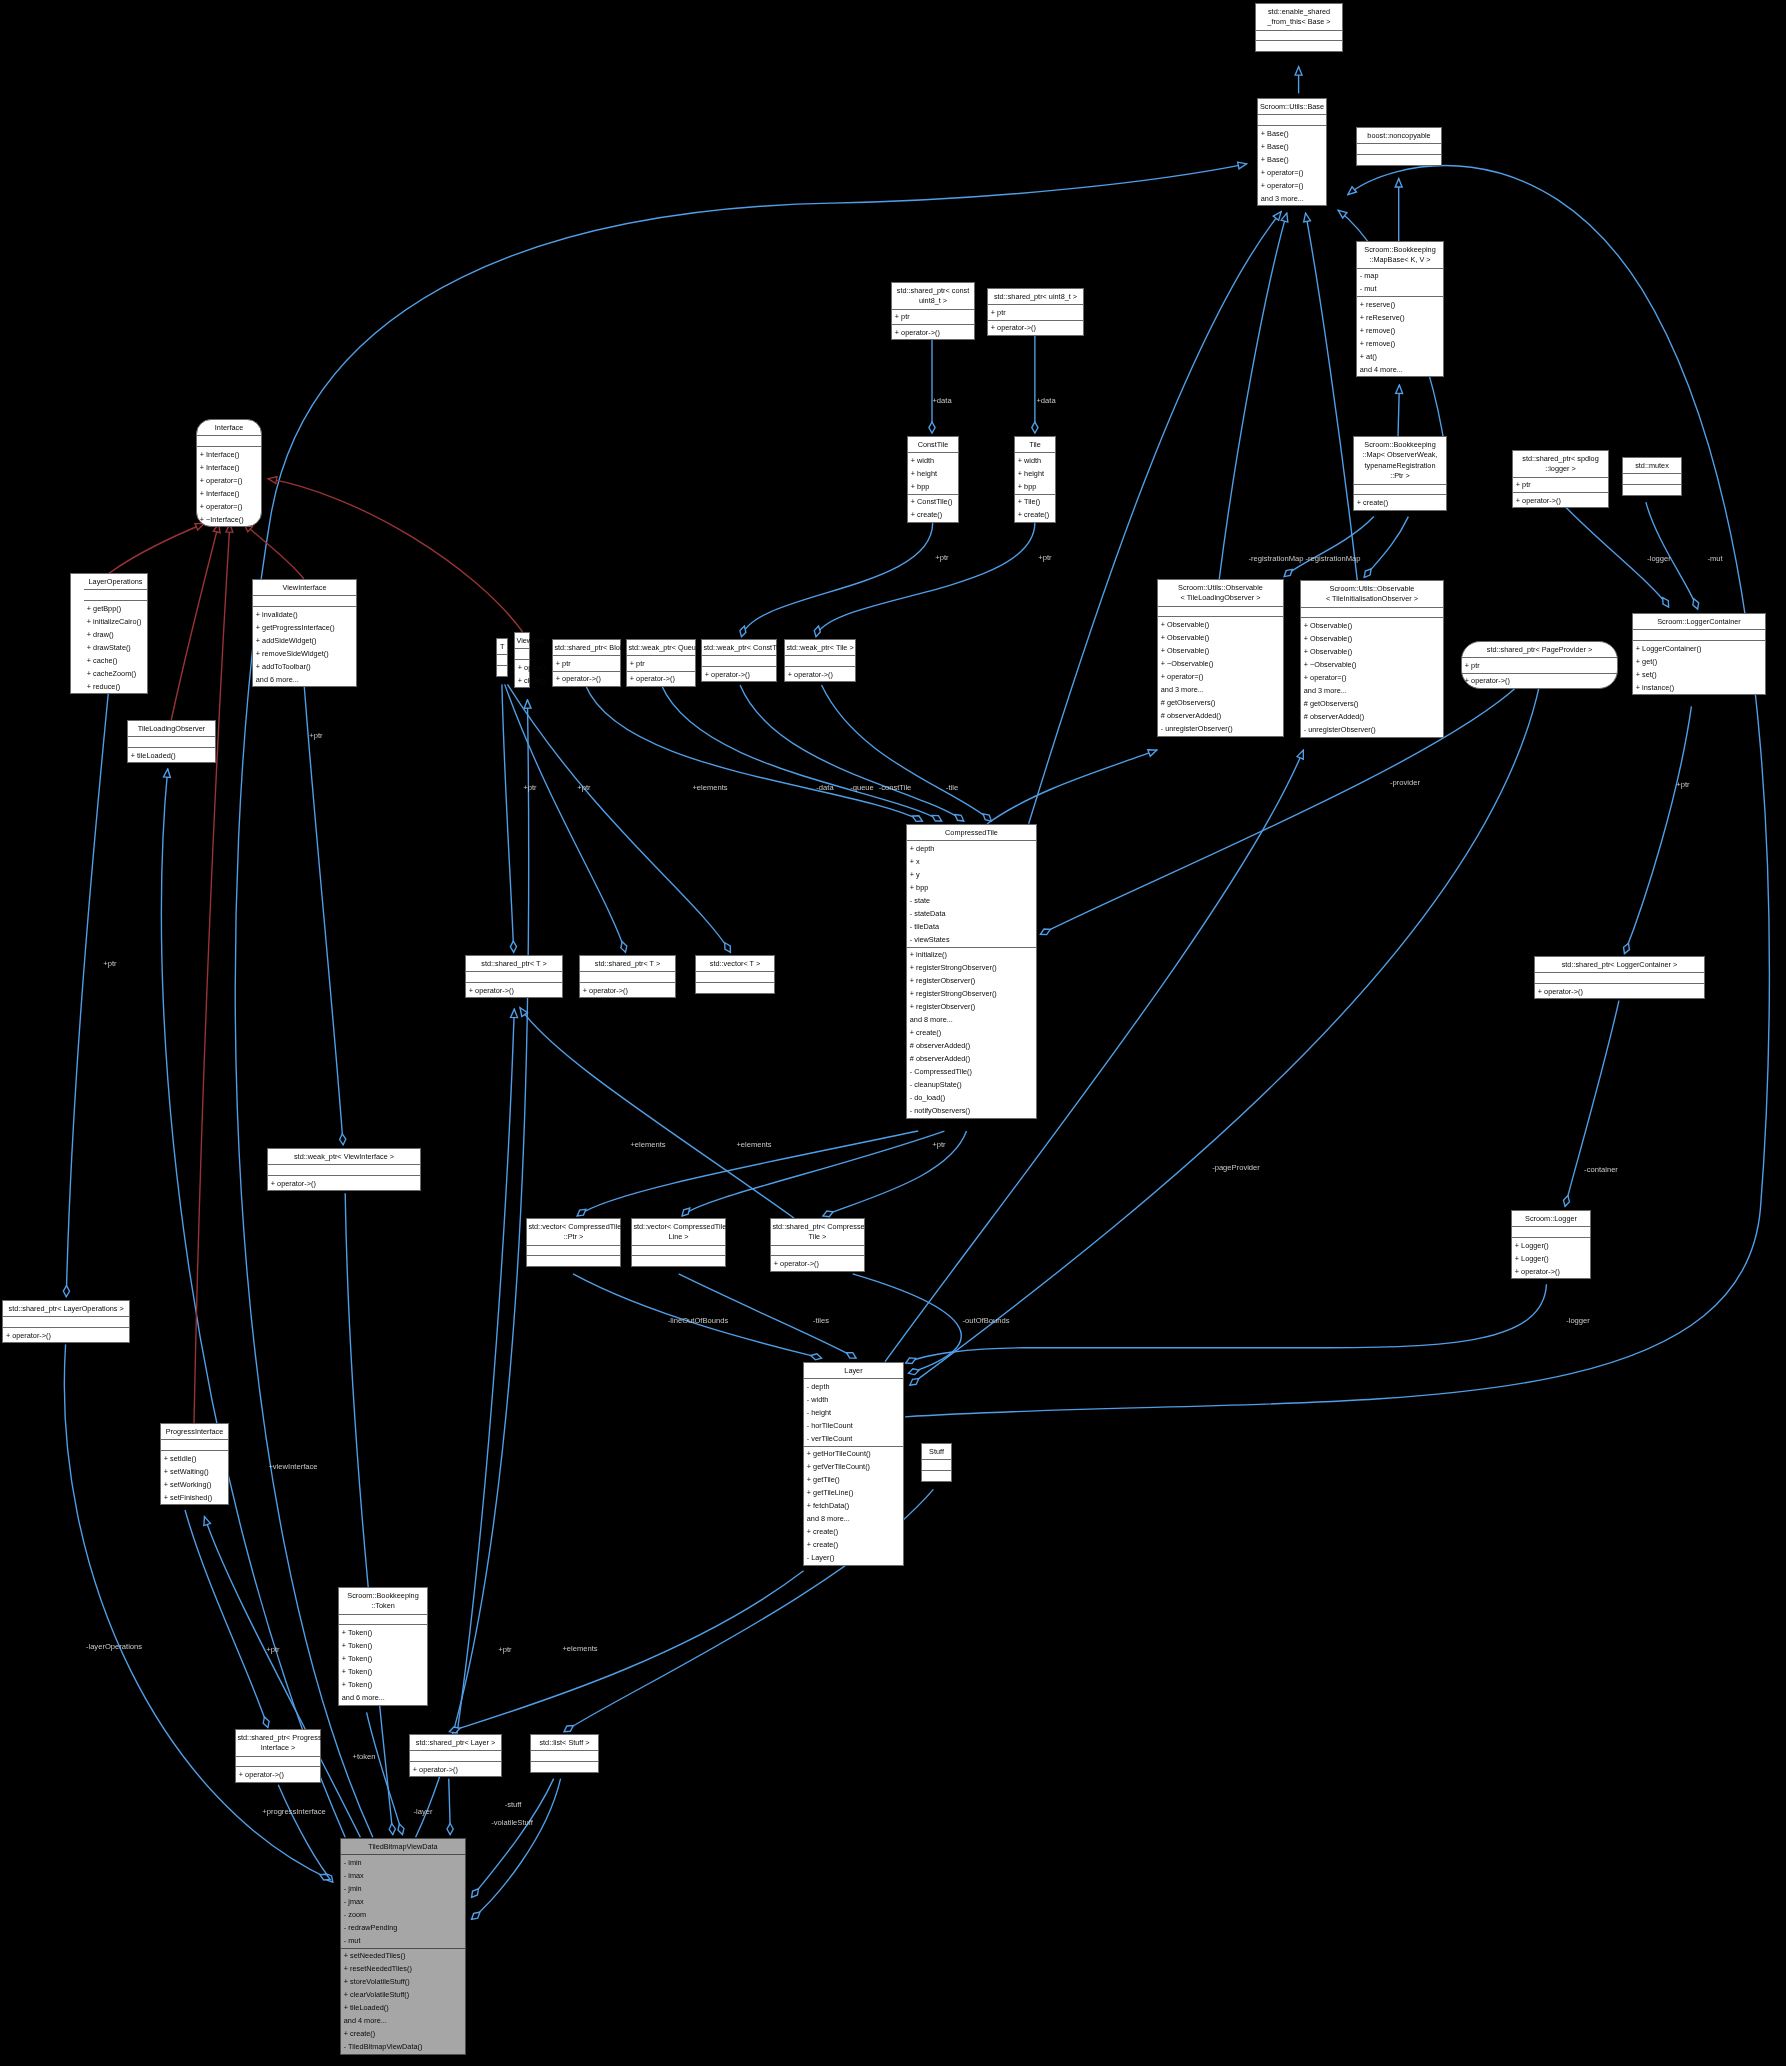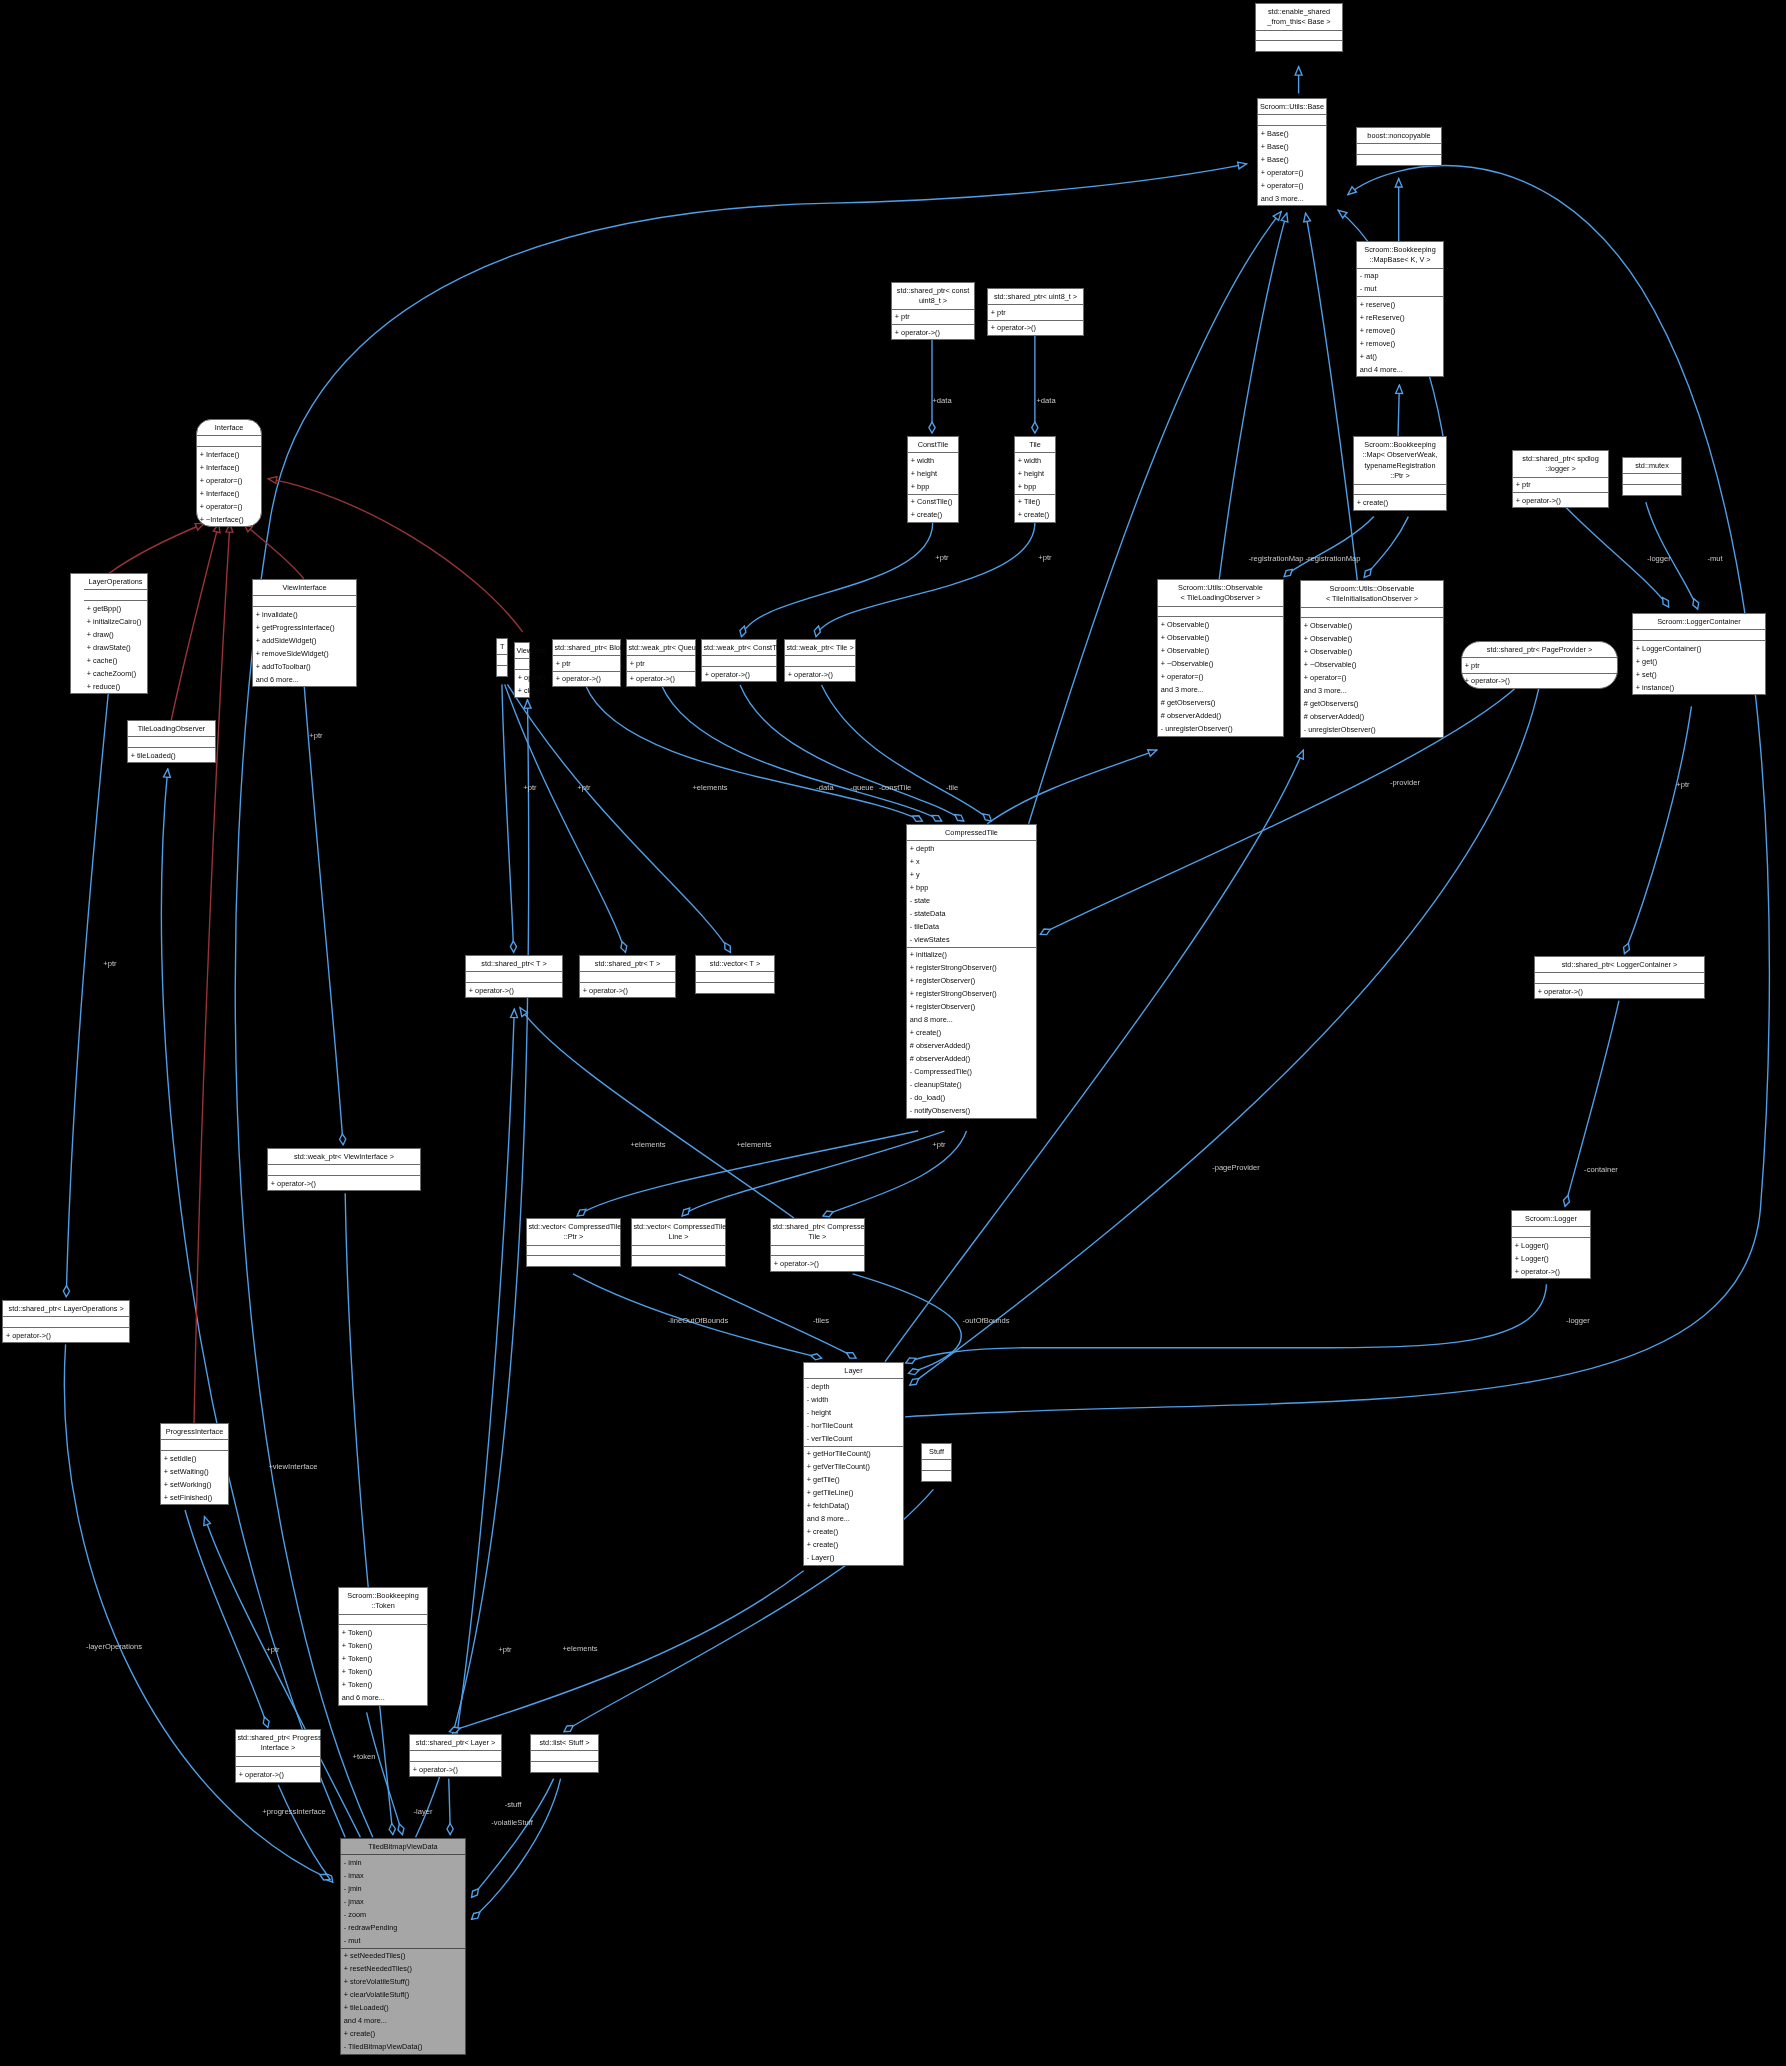--- a/index.html
+++ b/index.html
@@ -341,21 +341,21 @@
           <div class="row">+   instance()</div>
         </div>
       </div>
       <div class="class-box" style="left: 496px; top: 638px; width: 12.4px;">
         <div class="title">
           <div class="tl">T</div>
         </div>
         <div class="sec"></div>
         <div class="sec"></div>
       </div>
-      <div class="class-box" style="left: 514px; top: 632px; width: 16px; margin-top: 10px;">
+      <div class="class-box" style="left: 514px; top: 632px; width: 16px;">
         <div class="title">
           <div class="tl">Viewable</div>
         </div>
         <div class="sec"></div>
         <div class="sec">
           <div class="row">+ open()</div>
           <div class="row">+ close()</div>
         </div>
       </div>
       <div class="class-box" style="left: 552px; top: 639px; width: 69px;">

